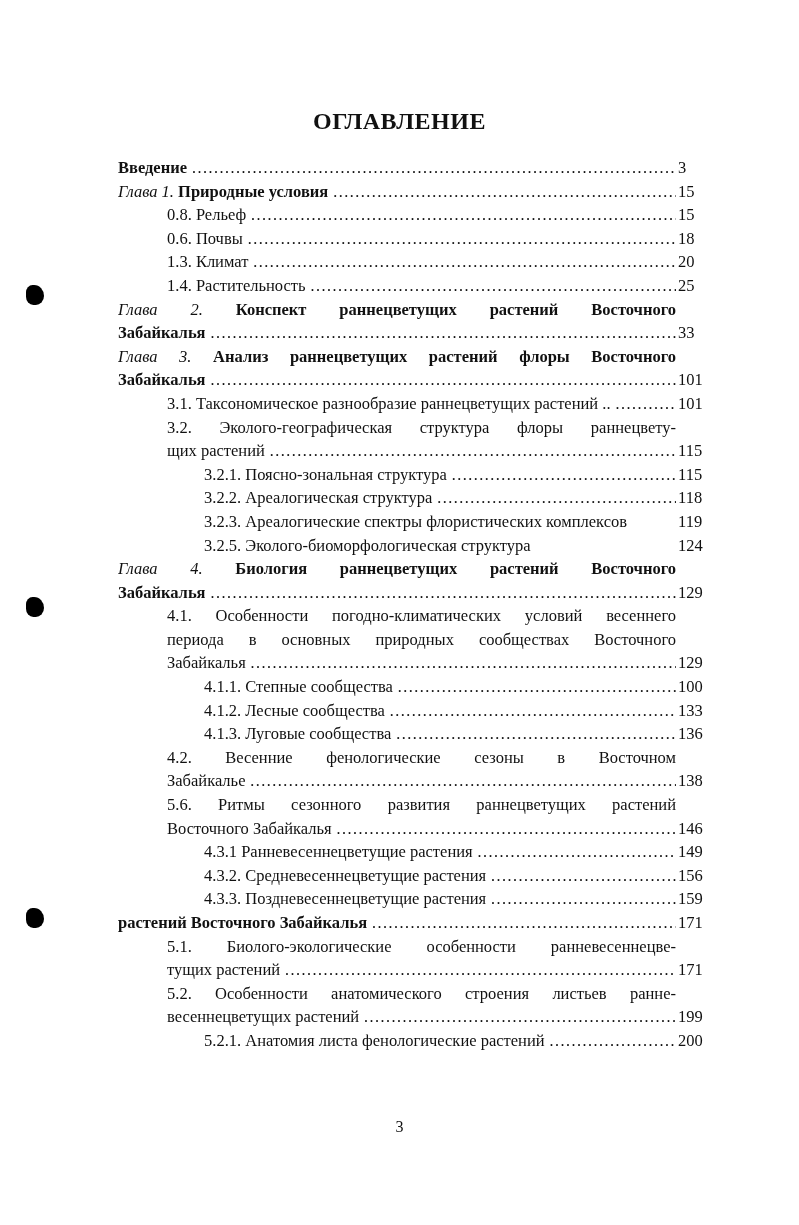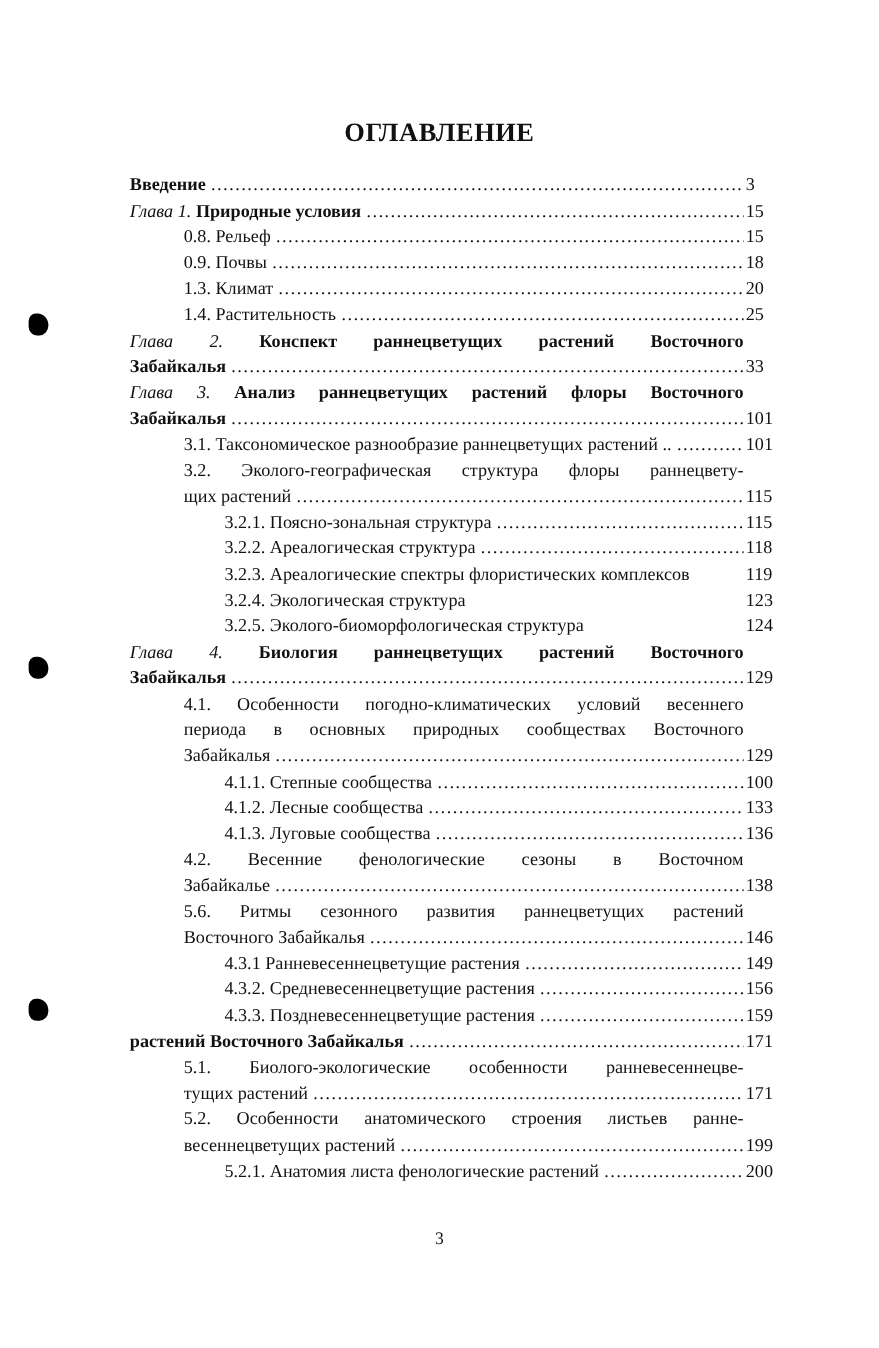--- a/index.html
+++ b/index.html
@@ -33,21 +33,21 @@
     </div>
     <div class="row">
       <span class="text l0 lead"><span class="ital">Глава 1.</span> <span class="bold">Природные условия</span></span>
       <span class="page">15</span>
     </div>
     <div class="row">
       <span class="text l1 lead"><span>0.8. Рельеф</span></span>
       <span class="page">15</span>
     </div>
     <div class="row">
-      <span class="text l1 lead"><span>0.9. Почвы</span></span>
+      <span class="text l1 lead"><span>0.6. Почвы</span></span>
       <span class="page">18</span>
     </div>
     <div class="row">
       <span class="text l1 lead"><span>1.3. Климат</span></span>
       <span class="page">20</span>
     </div>
     <div class="row">
       <span class="text l1 lead"><span>1.4. Растительность</span></span>
       <span class="page">25</span>
     </div>
@@ -83,24 +83,20 @@
       <span class="text l2 lead"><span>3.2.1. Поясно-зональная структура</span></span>
       <span class="page">115</span>
     </div>
     <div class="row">
       <span class="text l2 lead"><span>3.2.2. Ареалогическая структура</span></span>
       <span class="page">118</span>
     </div>
     <div class="row">
       <span class="text l2"><span>3.2.3. Ареалогические спектры флористических комплексов</span></span>
       <span class="page">119</span>
-    </div>
-    <div class="row">
-      <span class="text l2"><span>3.2.4. Экологическая структура</span></span>
-      <span class="page">123</span>
     </div>
     <div class="row">
       <span class="text l2"><span>3.2.5. Эколого-биоморфологическая структура</span></span>
       <span class="page">124</span>
     </div>
     <div class="row">
       <span class="text l0 wrap"><span class="ital">Глава 4.</span> <span class="bold">Биология раннецветущих растений Восточного</span></span>
       <span class="page"></span>
     </div>
     <div class="row">

